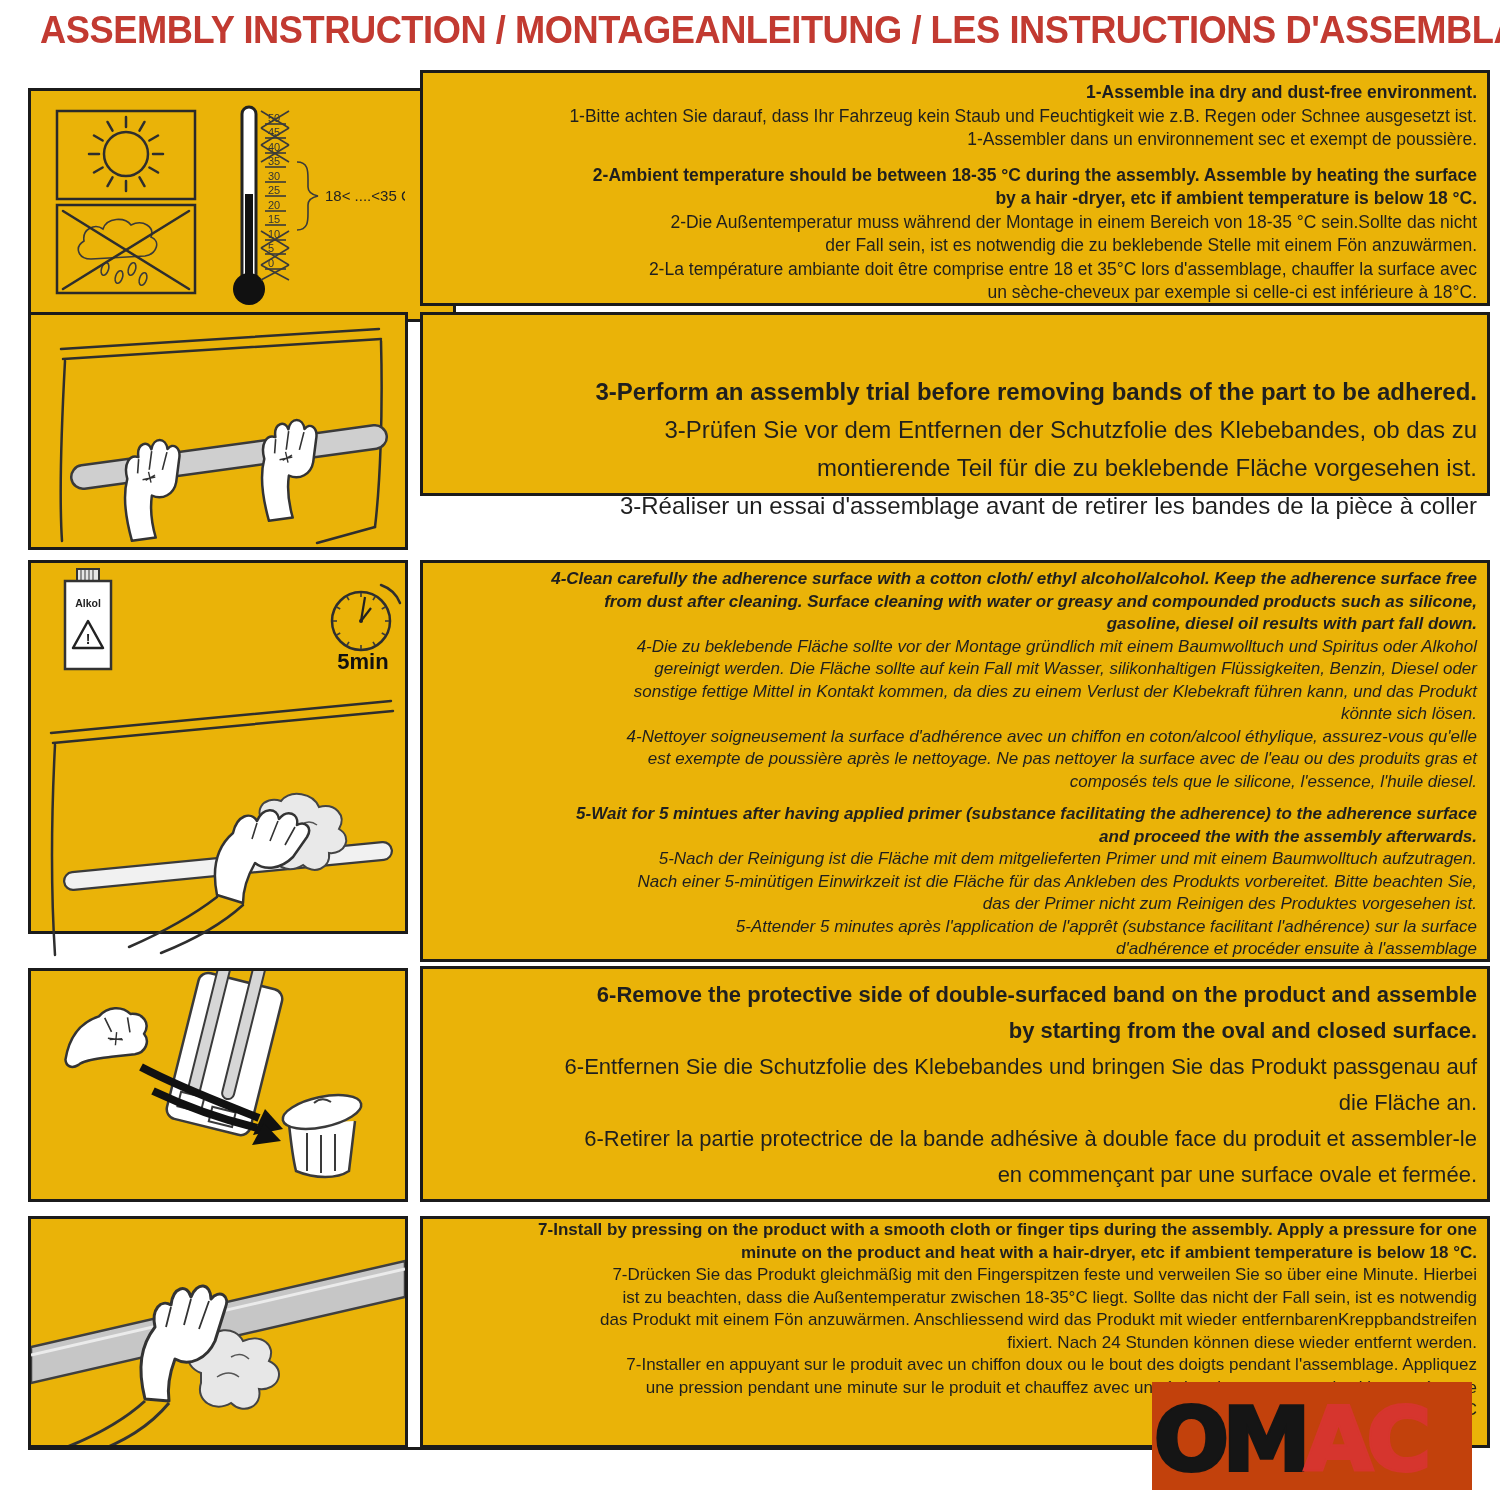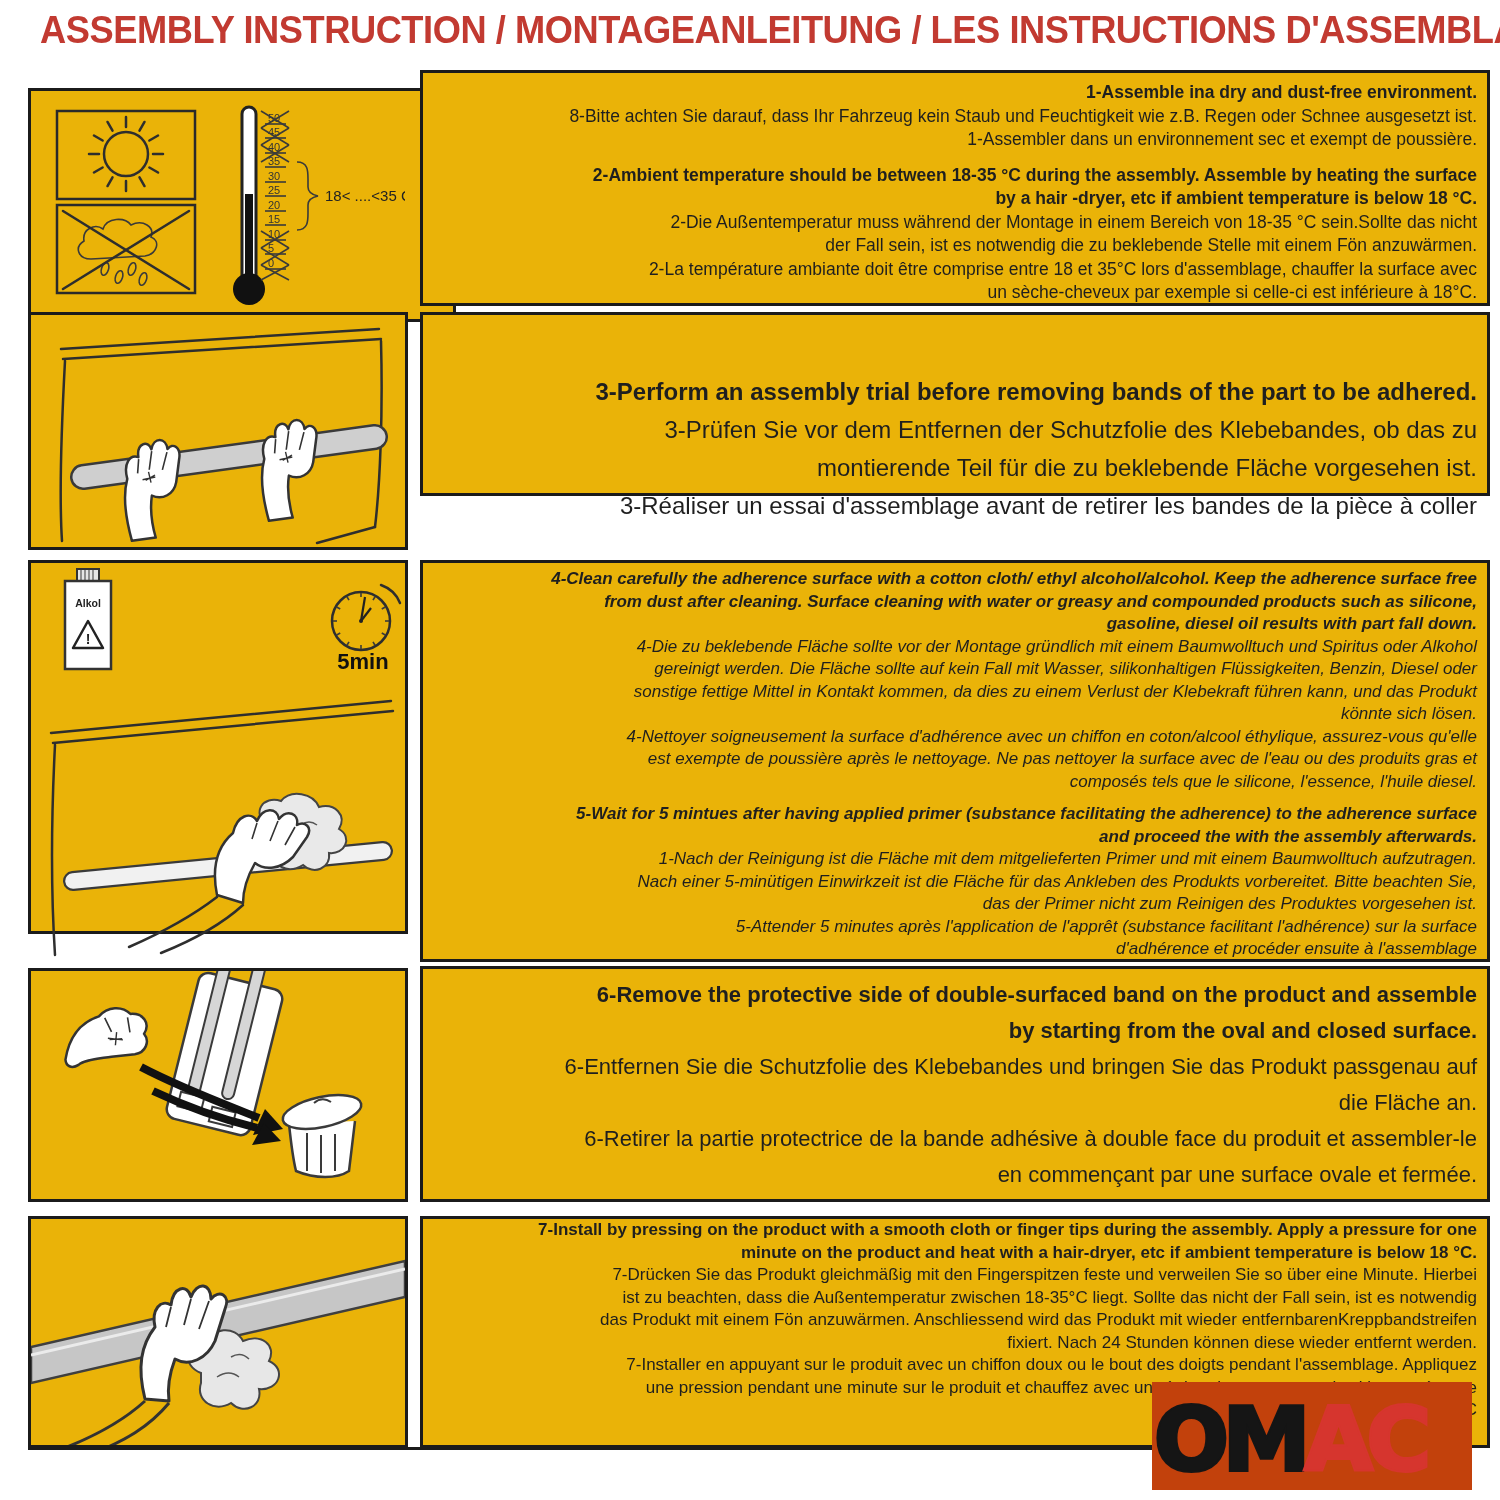--- a/index.html
+++ b/index.html
@@ -112,21 +112,21 @@
             <line x1="258" y1="174" x2="230" y2="189"></line>
         </g>
         <path d="M266,71 C277,71 277,80 277,88 L277,96 C277,102 282,104 287,105 C282,106 277,108 277,114 L277,122 C277,130 277,139 266,139" class="thin" stroke-width="2.2"></path>
         <text x="294" y="110" font-size="15" fill="#222">18&lt; ....&lt;35 C</text>
       </g>
     </svg>
   </div>
 
   <div class="box txt s0" style="left:420px;top:70px;width:1070px;height:236px;">
     <p class="para b">1-Assemble ina dry and dust-free environment.</p>
-    <p class="para">8-Bitte achten Sie darauf, dass Ihr Fahrzeug kein Staub und Feuchtigkeit wie z.B. Regen oder Schnee ausgesetzt ist.</p>
+    <p class="para">1-Bitte achten Sie darauf, dass Ihr Fahrzeug kein Staub und Feuchtigkeit wie z.B. Regen oder Schnee ausgesetzt ist.</p>
     <p class="para">1-Assembler dans un environnement sec et exempt de poussière.</p>
     <p class="para b gap">2-Ambient temperature should be between 18-35 °C  during the assembly. Assemble by heating the surface
 by a hair -dryer, etc if ambient temperature is below 18 °C.</p>
     <p class="para">2-Die Außentemperatur muss während der Montage in einem Bereich von 18-35 °C  sein.Sollte das nicht
 der Fall sein, ist es notwendig die zu beklebende Stelle mit einem Fön anzuwärmen.</p>
     <p class="para">2-La température ambiante doit être comprise entre 18 et 35°C lors d'assemblage, chauffer la surface avec
 un sèche-cheveux par exemple si celle-ci est inférieure à 18°C.</p>
   </div>
 
   <div class="box" style="left:28px;top:312px;width:380px;height:238px;">
@@ -219,21 +219,21 @@
 gasoline, diesel oil results with part fall down.</p>
     <p class="para">4-Die zu beklebende Fläche sollte vor der Montage gründlich mit einem Baumwolltuch und Spiritus oder Alkohol
 gereinigt werden. Die Fläche sollte auf kein Fall mit Wasser, silikonhaltigen Flüssigkeiten, Benzin, Diesel oder
 sonstige fettige Mittel in Kontakt kommen, da dies zu einem Verlust der Klebekraft führen kann, und das Produkt
 könnte sich lösen.</p>
     <p class="para">4-Nettoyer soigneusement la surface d'adhérence avec un chiffon en coton/alcool éthylique, assurez-vous qu'elle
 est exempte de poussière après le nettoyage. Ne pas nettoyer la surface avec de l'eau ou des produits gras et
 composés tels que le silicone, l'essence, l'huile diesel.</p>
     <p class="para b gap">5-Wait for 5 mintues after having applied primer (substance facilitating the adherence) to the adherence surface
 and proceed the with the assembly afterwards.</p>
-    <p class="para">1-Nach der Reinigung ist die Fläche mit dem mitgelieferten Primer und mit einem Baumwolltuch aufzutragen.
+    <p class="para">5-Nach der Reinigung ist die Fläche mit dem mitgelieferten Primer und mit einem Baumwolltuch aufzutragen.
 Nach einer 5-minütigen Einwirkzeit ist die Fläche für das Ankleben des Produkts vorbereitet. Bitte beachten Sie,
 das der Primer nicht zum Reinigen des Produktes vorgesehen ist.</p>
     <p class="para">5-Attender 5 minutes après l'application de l'apprêt (substance facilitant l'adhérence) sur la surface
 d'adhérence et procéder ensuite à l'assemblage</p>
   </div>
 
   <div class="box" style="left:28px;top:968px;width:380px;height:234px;">
     <svg width="374" height="228" viewBox="0 0 374 228">
       <g transform="rotate(14 193 85)">
         <rect x="150" y="8" width="86" height="150" rx="10" fill="#fff" stroke="#3a3a3a" stroke-width="2.5"></rect>

